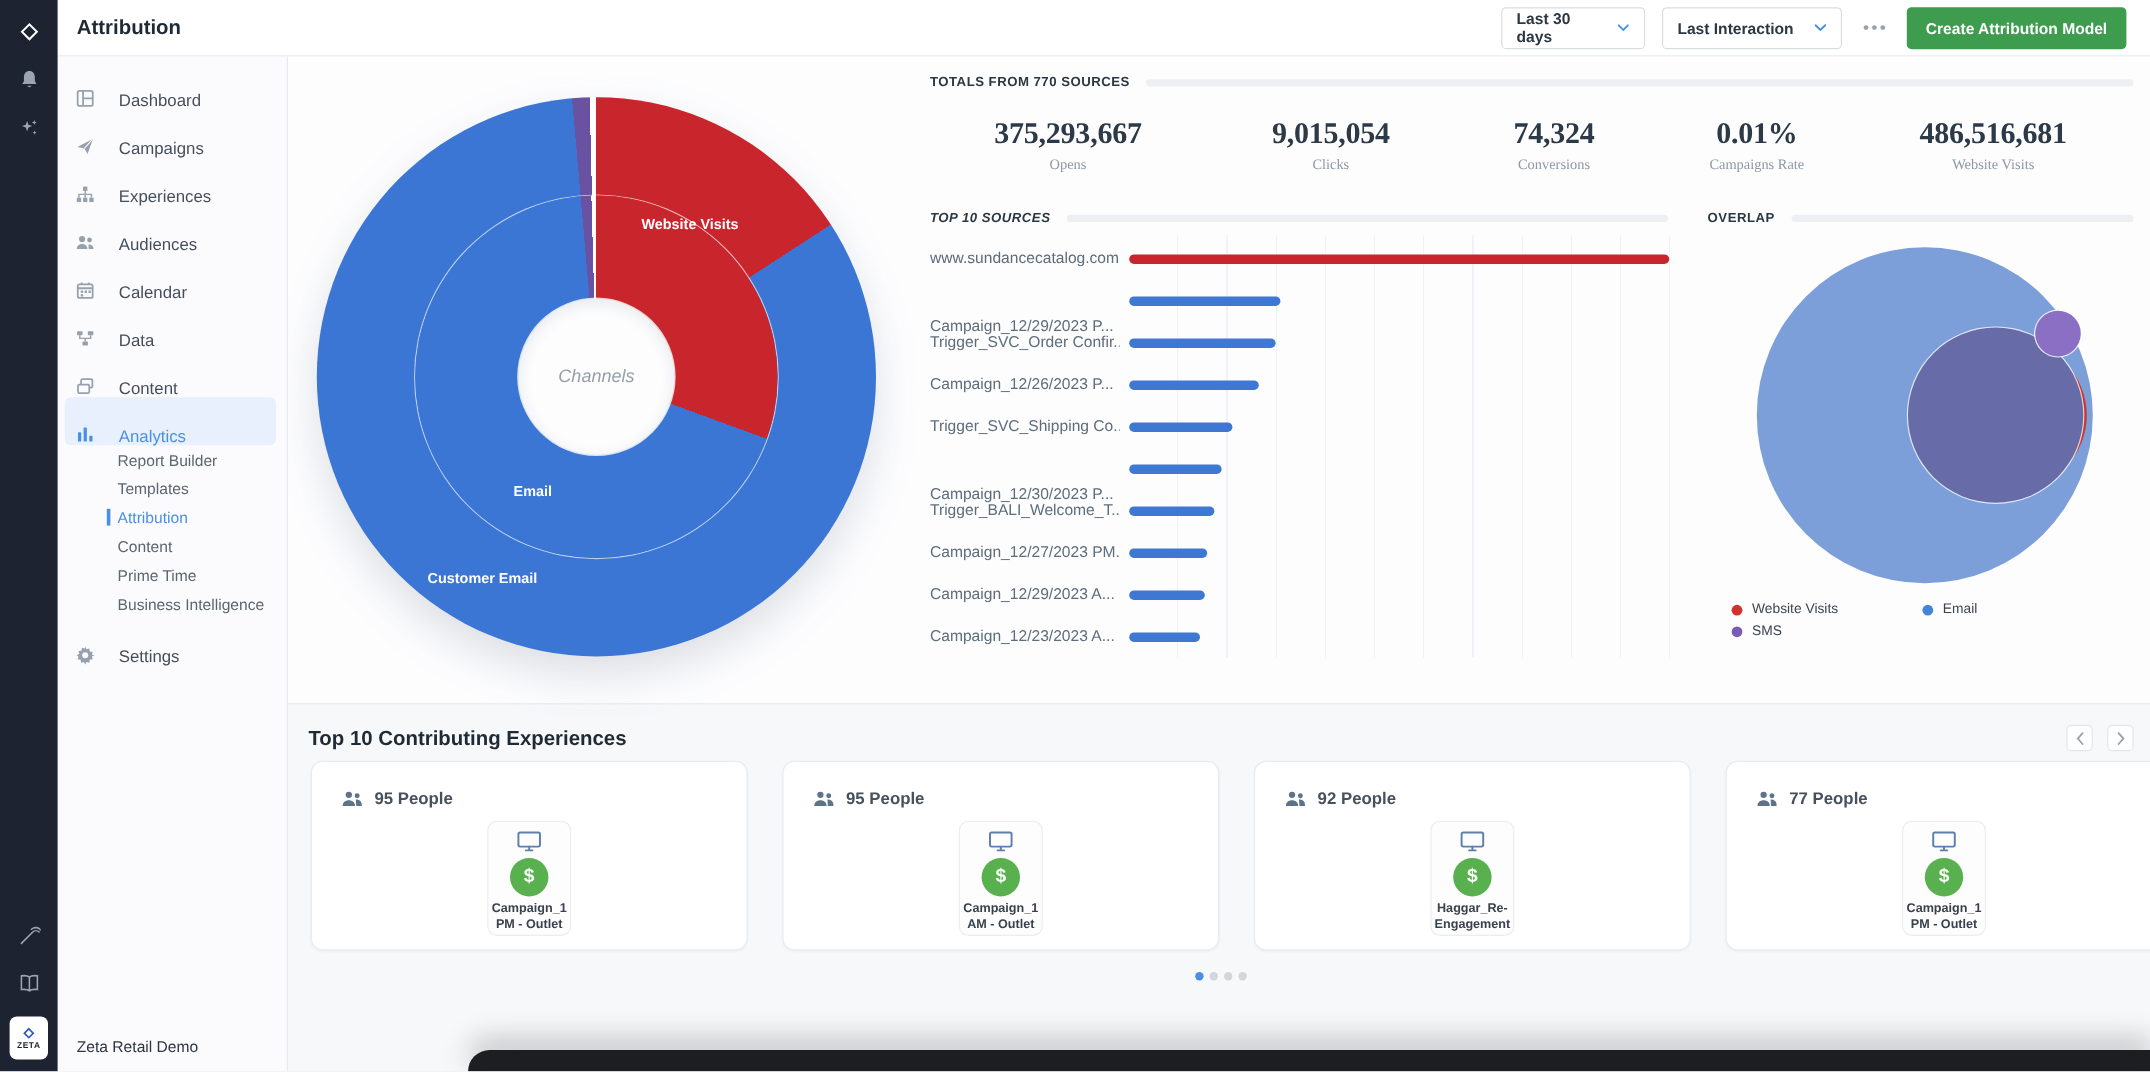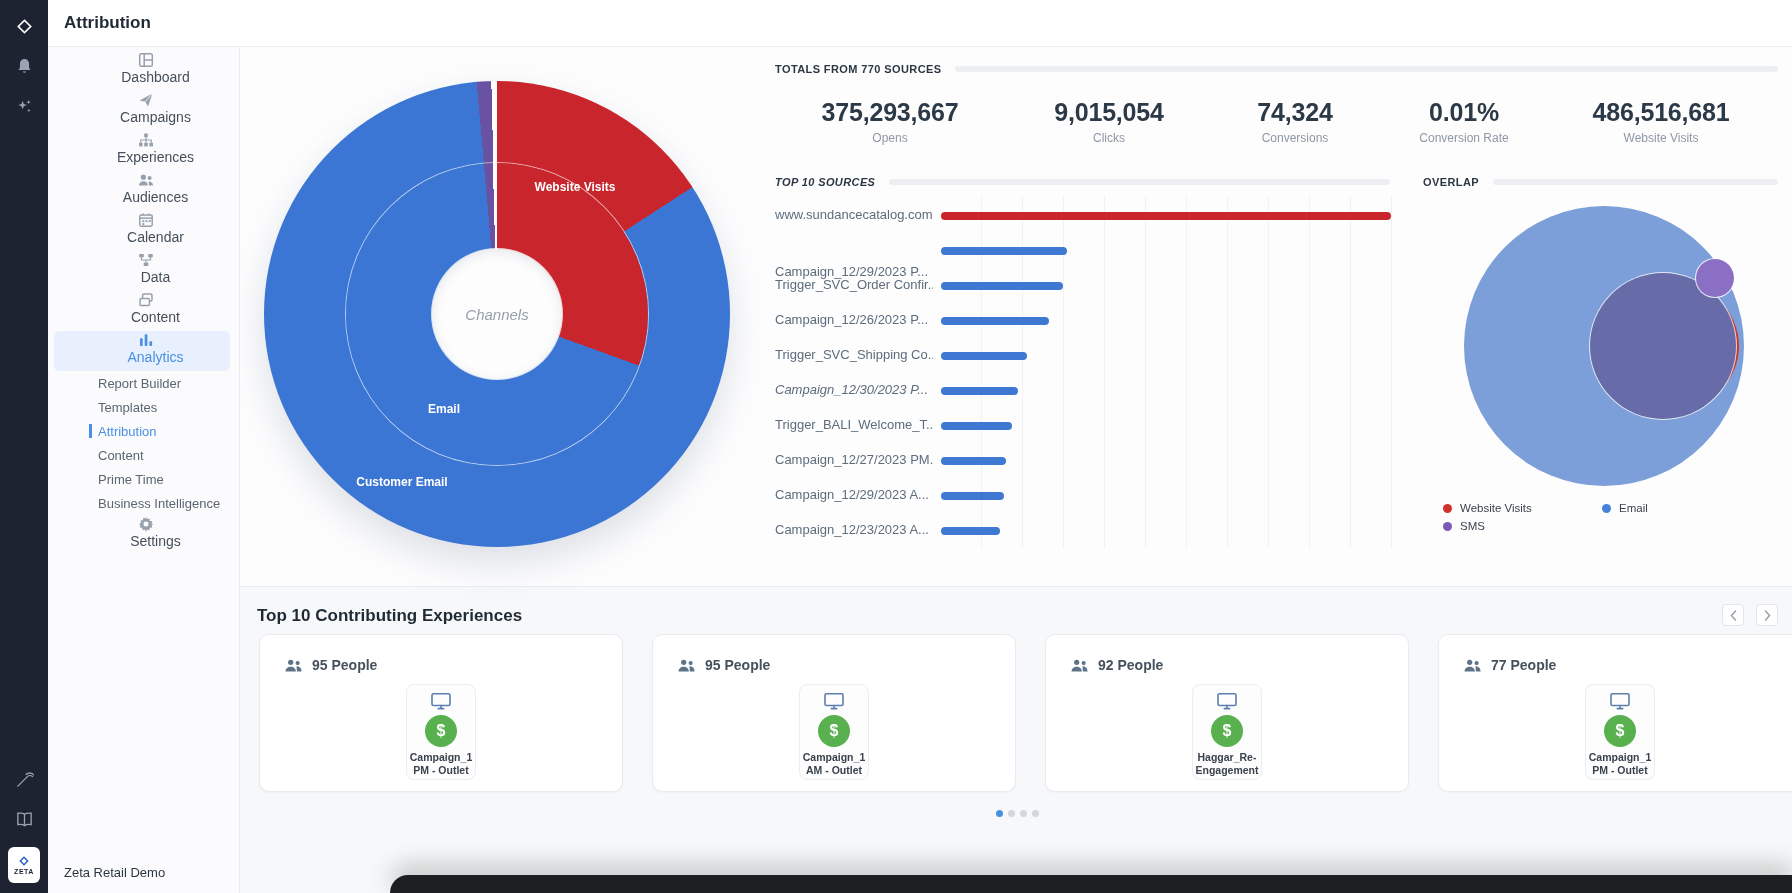--- a/index.html
+++ b/index.html
@@ -31,22 +31,22 @@
   .sel-1 { width:120px; } .sel-2 { width:150px; }
   .more-btn { display:flex; gap:3px; padding:6px 4px; cursor:pointer; }
   .more-btn i { width:4px; height:4px; border-radius:50%; background:#9aa3ad; }
   .create-btn { height:35px; padding:0 16px; background:#3d9c4e; color:#fff; border:none; border-radius:4px;
                 font-size:13px; font-weight:bold; font-family:inherit; cursor:pointer; }
 
   
   .sidebar { position:absolute; left:48px; top:47px; width:192px; bottom:0; background:#fbfbfd;
              border-right:1px solid #e8eaef; z-index:10; }
   #nav { padding-top:4px; }
-  .nav-item { height:40px; margin:0 9px 0 6px; border-radius:5px; display:flex; align-items:center;
-              padding-left:9px; cursor:pointer; color:#454f5b;flex-direction:column; }
+  .nav-item { height:40px; margin:0 9px 0 6px; border-radius:5px; display:flex; align-items:flex-end;
+              padding-left:9px; cursor:pointer; color:#454f5b; }
   .nav-item .nv-ic { width:18px; height:18px; color:#97a1ad; display:flex; align-items:center; }
   .nav-item .nv-ic svg { width:16px; height:16px; }
   .nav-item .nv-lb { margin-left:18px; font-size:14px; }
   .nav-item.active { background:#e7f0fc; }
   .nav-item.active .nv-ic, .nav-item.active .nv-lb { color:#4a90e2; }
   .sub-item { position:relative; height:24px; display:flex; align-items:center; padding-left:50px;
               font-size:13px; color:#5c6670; cursor:pointer; }
   .sub-item.active { color:#4a90e2; }
   .sub-item.active::before { content:""; position:absolute; left:41px; top:5px; width:2.5px; height:14px; background:#4a90e2; }
   .workspace { position:absolute; left:16px; bottom:13px; font-size:13px; color:#2c3640; cursor:pointer; }
@@ -70,21 +70,21 @@
 
   
   .sec-head { position:absolute; display:flex; align-items:center; gap:14px; }
   .sec-head b { font-size:11px; font-weight:bold; letter-spacing:.4px; color:#2b3844; white-space:nowrap; }
   .sec-head .rule { flex:1; height:6px; background:#edeff3; border-radius:3px; }
   .head-totals { left:775px; top:63px; width:1003px; }
   .head-sources { left:775px; top:176px; width:615px;font-style:italic; }
   .head-overlap { left:1423px; top:176px; width:355px; }
 
   
-  .stat { position:absolute; top:98px; transform:translateX(-50%); text-align:center; }
+  .stat { position:absolute; top:98px; transform:translateX(-50%); text-align:center;font-family:Liberation Serif, serif; }
   .stat .st-v { font-size:25px; font-weight:bold; color:#2c3947; letter-spacing:-.2px; }
   .stat .st-l { font-size:12px; color:#8d98a4; margin-top:4px; }
 
   
   .bars-grid { position:absolute; left:941px; top:196px; width:451px; height:352px;
     background-image:repeating-linear-gradient(to right, transparent 0 40px, #f1f2f7 40px 41px); }
   .src-label { position:absolute; left:775px; width:158px; font-size:13px; color:#5d6d7c; white-space:nowrap; overflow:hidden; cursor:pointer; }
   .src-bar { position:absolute; left:941px; height:8px; border-radius:4px; cursor:pointer; }
 
   
@@ -161,20 +161,40 @@
     <div class="zeta-tile">
       <svg viewBox="0 0 12 12">
           <rect x="3.4" y="3.4" width="5.2" height="5.2" transform="rotate(45 6 6)" fill="none" stroke="#2b5cc4" stroke-width="1.4"></rect>
         </svg>
       <span>ZETA</span>
     </div>
   </aside>
 
   <header class="topbar">
     <h1>Attribution</h1>
+    <div class="topbar-right">
+      <div class="select sel-1">
+        <span>Last 30 days</span>
+        <svg viewBox="0 0 10 6">
+            <path d="M1 1L5 5L9 1" fill="none" stroke="#4a90e2" stroke-width="1.6" stroke-linecap="round"></path>
+          </svg>
+      </div>
+      <div class="select sel-2">
+        <span>Last Interaction</span>
+        <svg viewBox="0 0 10 6">
+            <path d="M1 1L5 5L9 1" fill="none" stroke="#4a90e2" stroke-width="1.6" stroke-linecap="round"></path>
+          </svg>
+      </div>
+      <div class="more-btn">
+          <i></i>
+          <i></i>
+          <i></i>
+        </div>
+      <button class="create-btn">Create Attribution Model</button>
+    </div>
   </header>
 
   <nav class="sidebar">
     <div id="nav">
         <div class="nav-item">
           <span class="nv-ic">
             <svg viewBox="0 0 16 16">
               <rect x="1.7" y="1.7" width="12.6" height="12.6" rx="1.6" fill="none" stroke="currentColor" stroke-width="1.5"></rect>
               <line x1="6.2" y1="1.7" x2="6.2" y2="14.3" stroke="currentColor" stroke-width="1.5"></line>
               <line x1="6.2" y1="8" x2="14.3" y2="8" stroke="currentColor" stroke-width="1.5"></line>
@@ -312,40 +332,40 @@
       <div class="stat" style="left: 1109px;">
         <div class="st-v">9,015,054</div>
         <div class="st-l">Clicks</div>
       </div>
       <div class="stat" style="left: 1295px;">
         <div class="st-v">74,324</div>
         <div class="st-l">Conversions</div>
       </div>
       <div class="stat" style="left: 1464px;">
         <div class="st-v">0.01%</div>
-        <div class="st-l">Conversion Rate</div>
+        <div class="st-l">Campaigns Rate</div>
       </div>
       <div class="stat" style="left: 1661px;">
         <div class="st-v">486,516,681</div>
         <div class="st-l">Website Visits</div>
       </div>
     </div>
   <div class="bars-grid"></div>
   <div id="source-rows">
       <div class="src-label" style="top: 207px;">www.sundancecatalog.com</div>
       <div class="src-bar" style="top: 212px; width: 450px; background: rgb(200, 38, 44);"></div>
       <div class="src-label" style="top: 242px; margin-top: 22px;">Campaign_12/29/2023 P...</div>
       <div class="src-bar" style="top: 247px; width: 126px; background: rgb(62, 120, 210);"></div>
       <div class="src-label" style="top: 277px;">Trigger_SVC_Order Confir...</div>
       <div class="src-bar" style="top: 282px; width: 122px; background: rgb(62, 120, 210);"></div>
       <div class="src-label" style="top: 312px;">Campaign_12/26/2023 P...</div>
       <div class="src-bar" style="top: 317px; width: 108px; background: rgb(62, 120, 210);"></div>
       <div class="src-label" style="top: 347px;">Trigger_SVC_Shipping Co...</div>
       <div class="src-bar" style="top: 352px; width: 86px; background: rgb(62, 120, 210);"></div>
-      <div class="src-label" style="top: 382px; font-style: italic;">Campaign_12/30/2023 P...</div>
+      <div class="src-label" style="top: 404px;">Campaign_12/30/2023 P...</div>
       <div class="src-bar" style="top: 387px; width: 77px; background: rgb(62, 120, 210);"></div>
       <div class="src-label" style="top: 417px;">Trigger_BALI_Welcome_T...</div>
       <div class="src-bar" style="top: 422px; width: 71px; background: rgb(62, 120, 210);"></div>
       <div class="src-label" style="top: 452px;">Campaign_12/27/2023 PM...</div>
       <div class="src-bar" style="top: 457px; width: 65px; background: rgb(62, 120, 210);"></div>
       <div class="src-label" style="top: 487px;">Campaign_12/29/2023 A...</div>
       <div class="src-bar" style="top: 492px; width: 63px; background: rgb(62, 120, 210);"></div>
       <div class="src-label" style="top: 522px;">Campaign_12/23/2023 A...</div>
       <div class="src-bar" style="top: 527px; width: 59px; background: rgb(62, 120, 210);"></div>
     </div>

